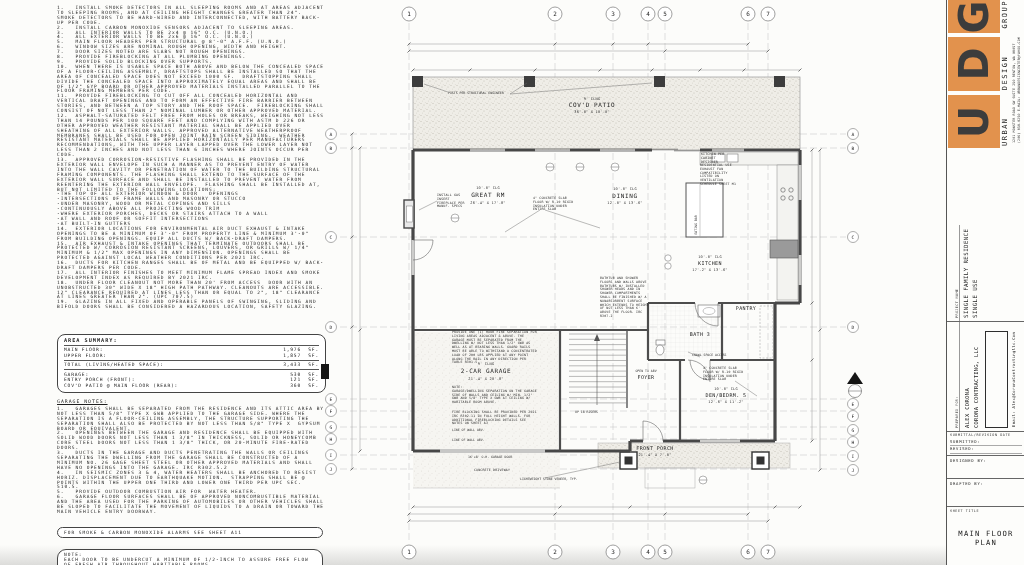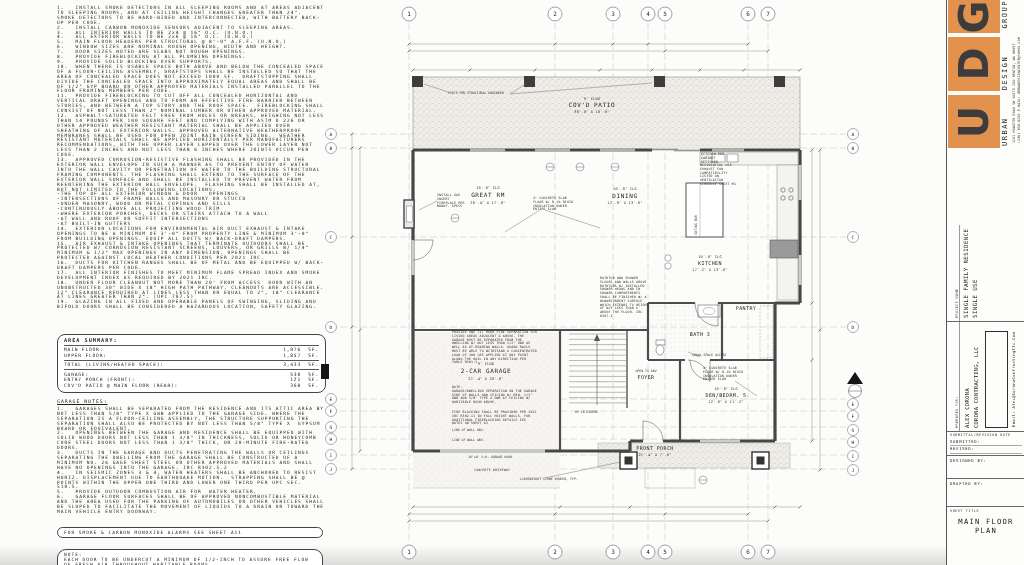--- a/index.html
+++ b/index.html
@@ -41,21 +41,21 @@
   .vert{position:absolute;transform:rotate(-90deg);transform-origin:top left;white-space:nowrap;}
   .logo-sq{position:absolute;left:1px;width:52px;background:#e2924d;overflow:hidden;
            display:flex;align-items:center;justify-content:center;}
   .logo-letter{font-family:"DejaVu Sans",sans-serif;font-weight:700;font-size:40px;color:#3c3c3c;
                transform:rotate(-90deg);}
   .tb-line{position:absolute;left:0;right:0;height:1px;background:#666;}
   .tb-subline{position:absolute;left:3px;right:3px;height:1px;background:#aaa;}
   .tb-label{position:absolute;left:3px;font-size:3.4px;letter-spacing:.6px;color:#333;}
   .tb-field{position:absolute;left:3px;font-size:3.9px;letter-spacing:.7px;color:#222;}
   .sheet-title{position:absolute;top:518px;left:0;right:0;text-align:center;}
-  .sheet-title-inner{width:58px;margin:0 auto;font-size:7.2px;line-height:8.5px;letter-spacing:1.2px;}
+  .sheet-title-inner{width:58px;margin:12px auto;font-size:7.2px;line-height:8.5px;letter-spacing:1.2px;}
   .tb-box{position:absolute;left:38px;top:331px;width:21px;height:95px;border:1.5px solid #2e2e2e;}
   .tb-vline{position:absolute;left:12px;top:225px;height:207px;width:1px;background:#999;}
   
   .edge{position:absolute;left:0;right:0;bottom:0;height:20px;z-index:1;
         background:linear-gradient(to bottom, rgba(236,236,234,0), #dcdcda);}
   .sec-bar{position:absolute;left:321px;top:364px;width:8px;height:15px;background:#151515;z-index:3;}
 </style>
 </head>
 <body>
 

